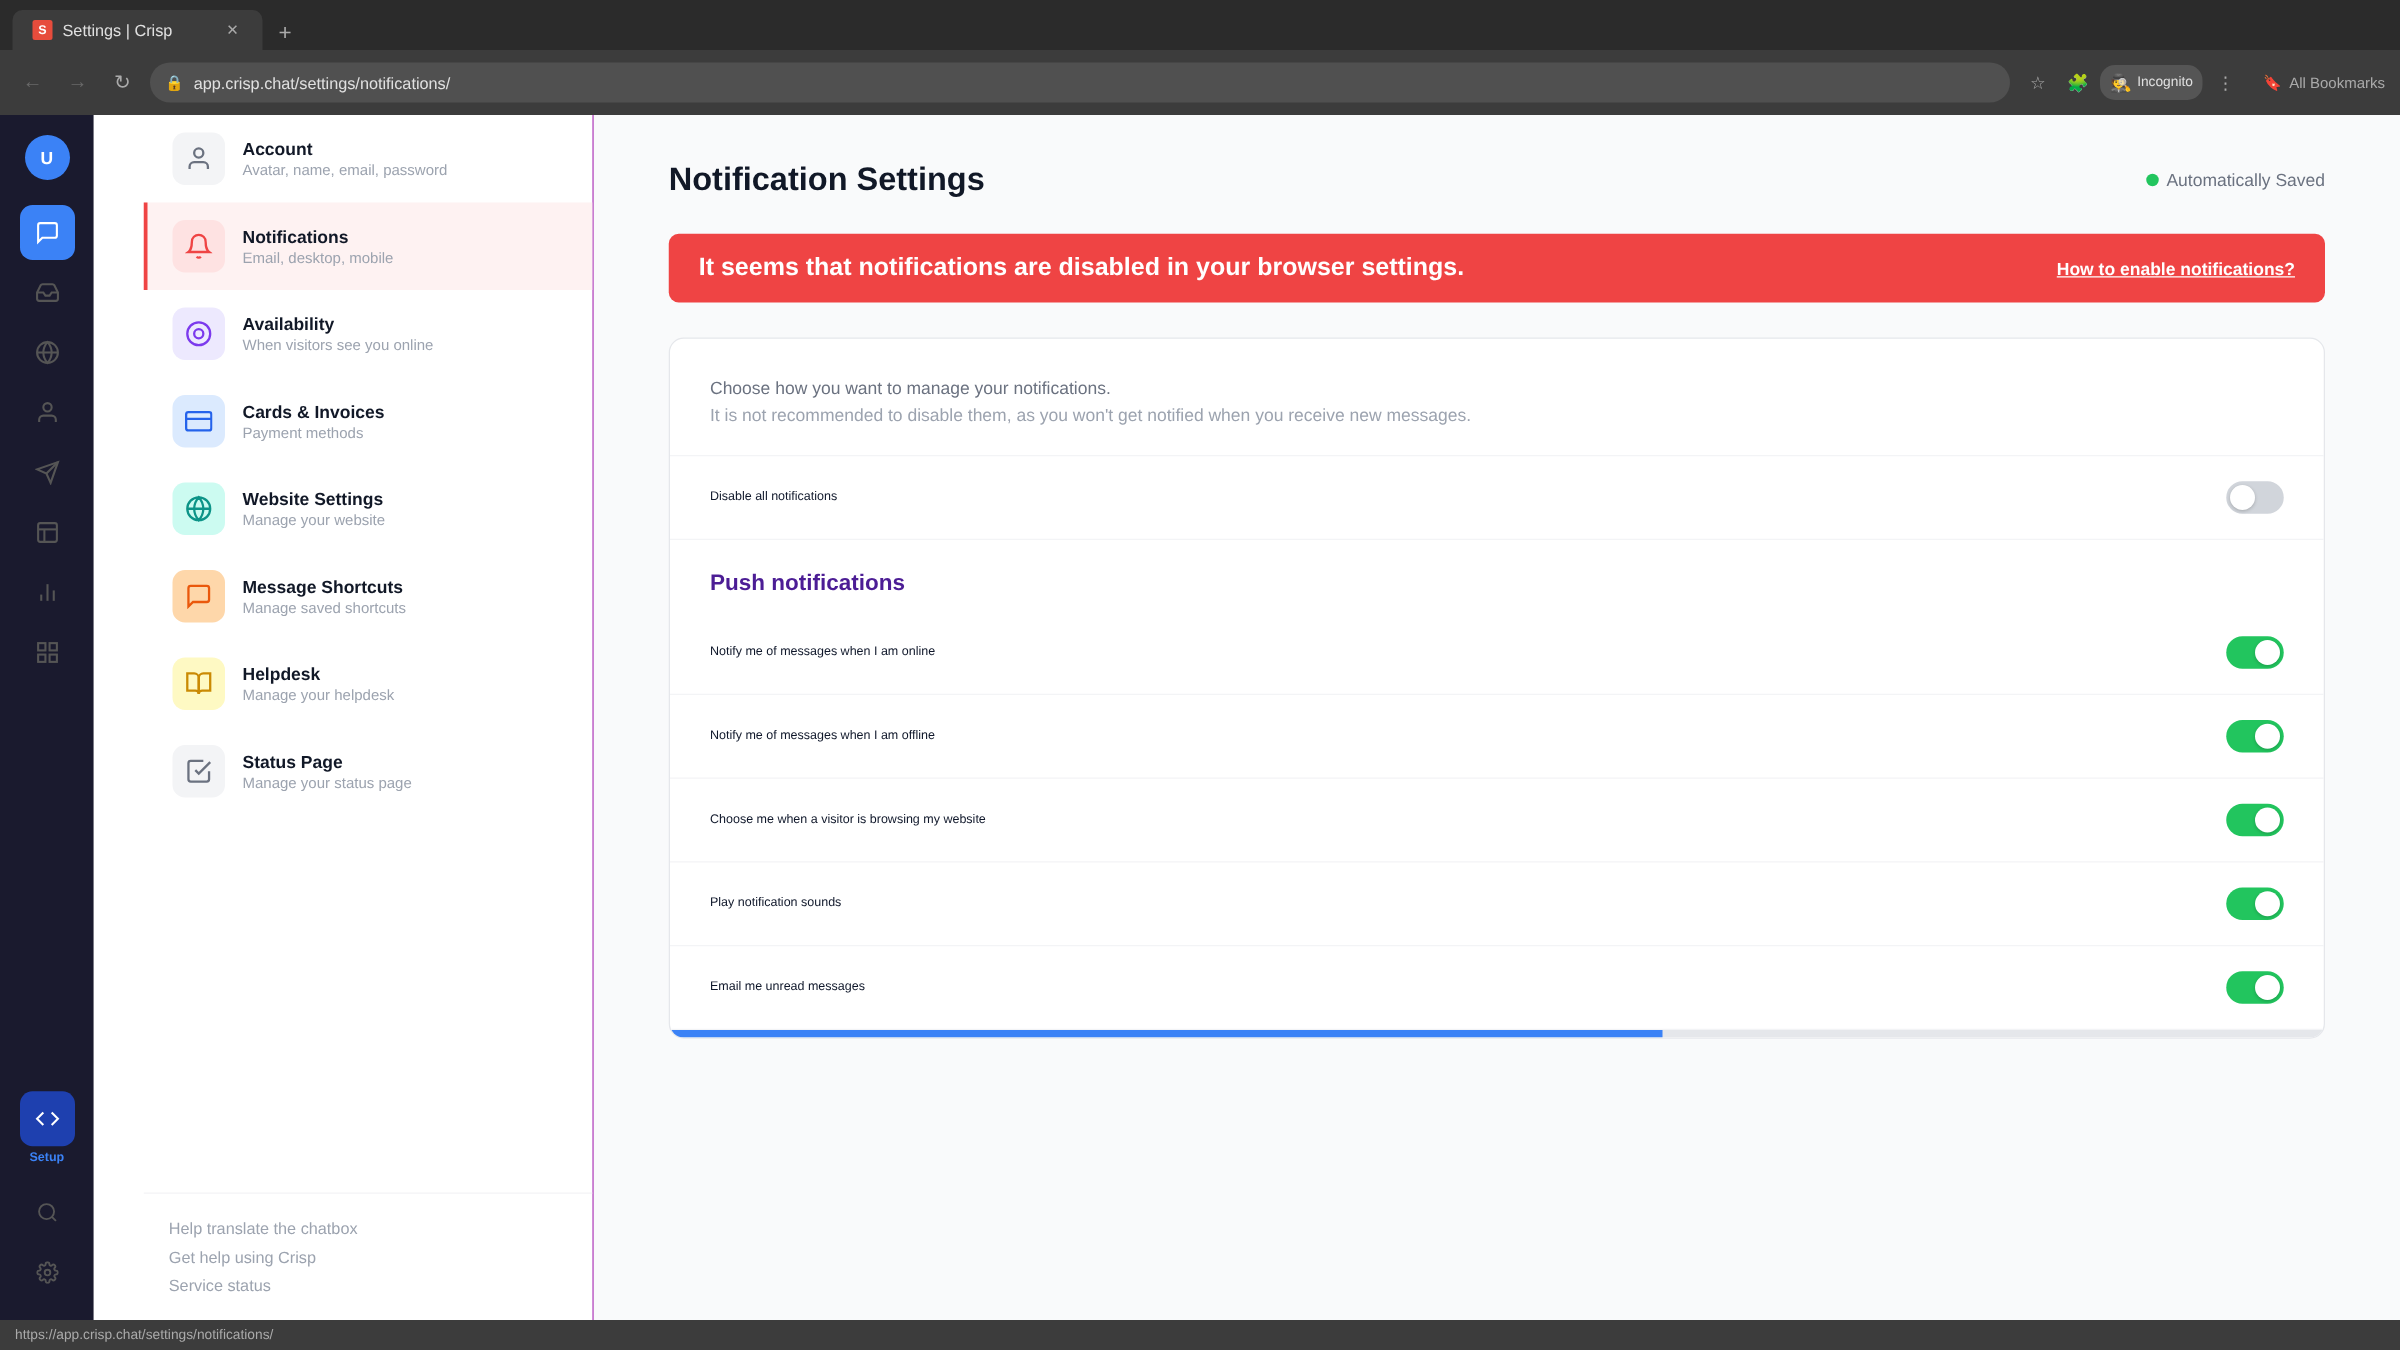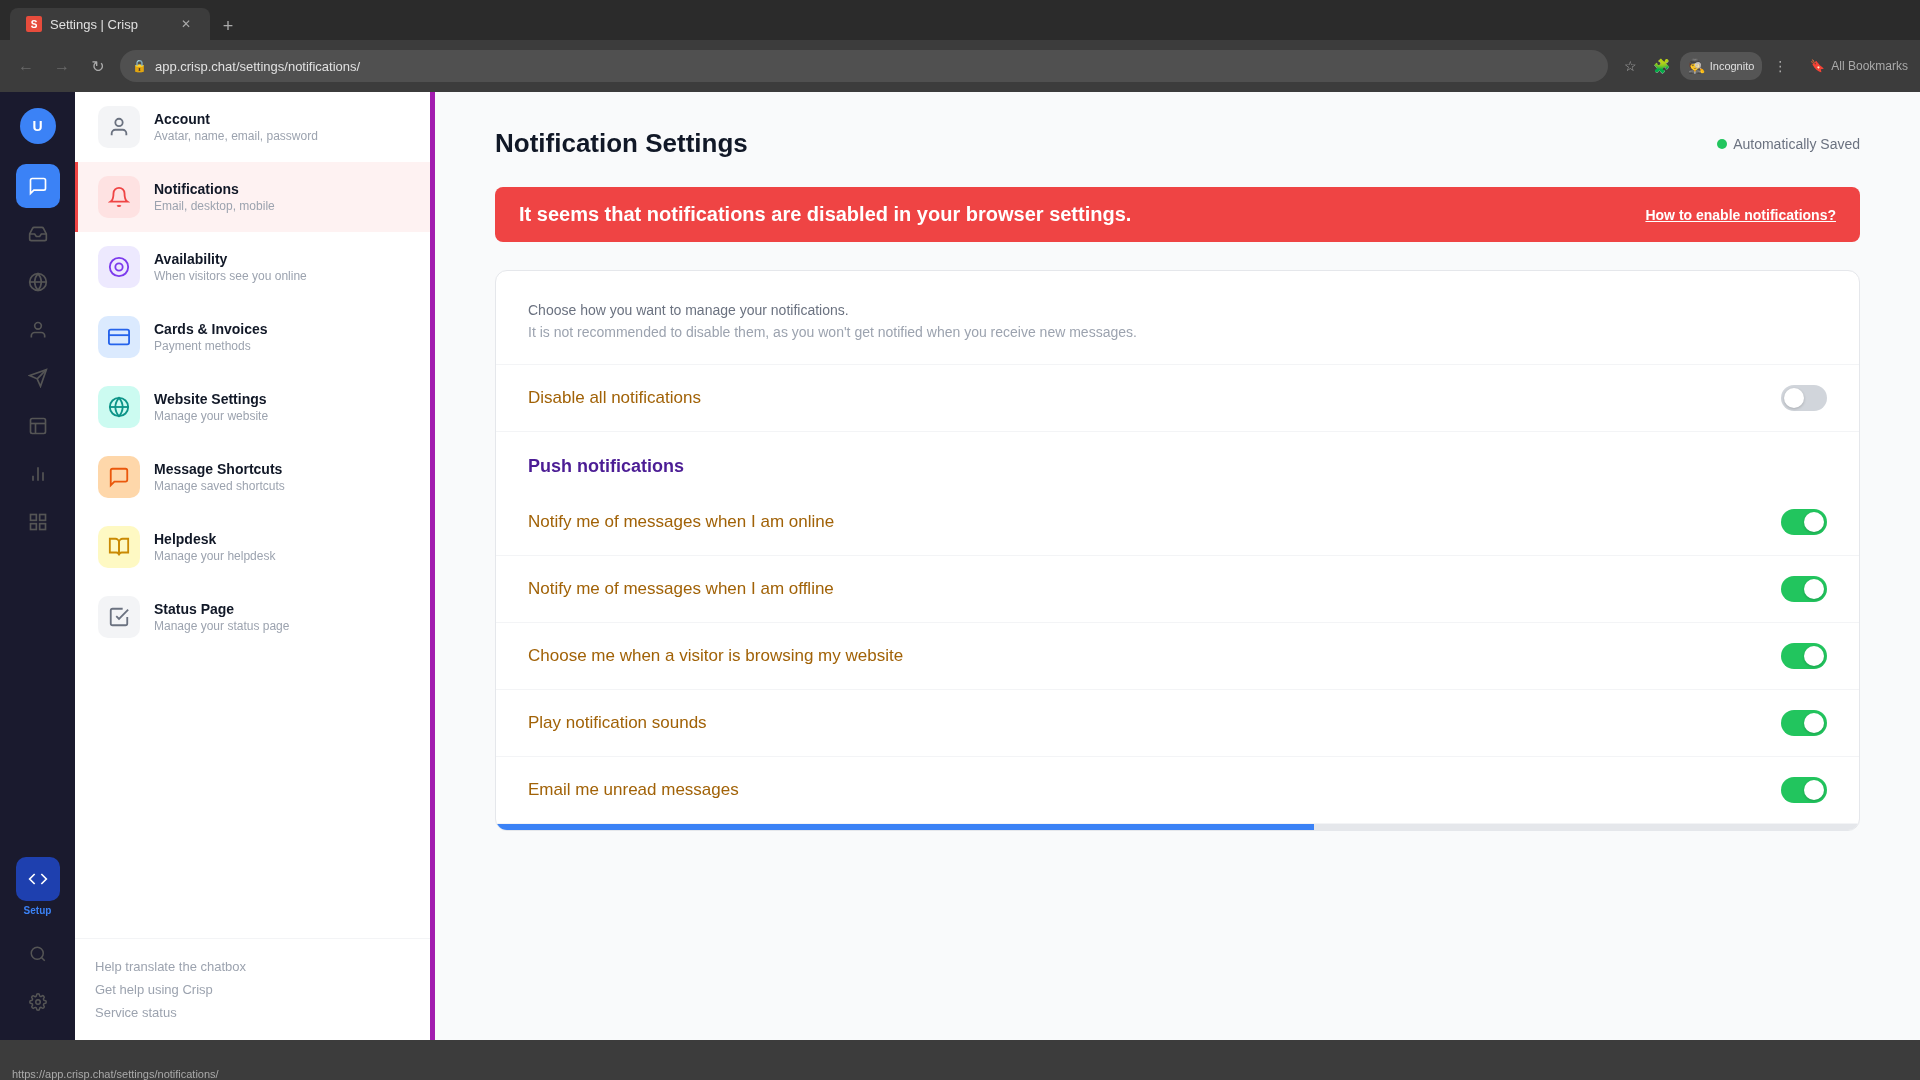--- a/index.html
+++ b/index.html
@@ -30,21 +30,21 @@
     .left-nav { width: 75px; background: #1a1a2e; display: flex; flex-direction: column; align-items: center; padding: 16px 0; gap: 4px; flex-shrink: 0; }
     .nav-icon { width: 44px; height: 44px; display: flex; align-items: center; justify-content: center; border-radius: 10px; cursor: pointer; color: #666; font-size: 18px; position: relative; }
     .nav-icon.active { background: #3b82f6; color: white; }
     .nav-icon.active-chat { background: #3b82f6; color: white; }
     .nav-icon-avatar { width: 36px; height: 36px; border-radius: 50%; background: #3b82f6; display: flex; align-items: center; justify-content: center; color: white; font-size: 14px; font-weight: bold; }
     .nav-spacer { flex: 1; }
     .nav-bottom { display: flex; flex-direction: column; align-items: center; gap: 4px; text-align: right; }
     .setup-label { color: #3b82f6; font-size: 10px; font-weight: 600; }
 
     
-    .sidebar { width: 360px; background: white; border-right: 5px solid #a21caf; display: flex; flex-direction: column; overflow-y: auto; flex-shrink: 0; }
+    .sidebar { width: 400px; background: white; border-right: 1px solid #a21caf; display: flex; flex-direction: column; overflow-y: auto; flex-shrink: 0; padding-left: 40px; }
     .sidebar-item { display: flex; align-items: center; gap: 14px; padding: 14px 20px; cursor: pointer; border-left: 3px solid transparent; }
     .sidebar-item.active { background: #fef2f2; border-left-color: #ef4444; }
     .sidebar-item-icon { width: 42px; height: 42px; border-radius: 10px; display: flex; align-items: center; justify-content: center; flex-shrink: 0; font-size: 18px; }
     .sidebar-item-icon.red { background: #fee2e2; color: #ef4444; }
     .sidebar-item-icon.purple { background: #ede9fe; color: #7c3aed; }
     .sidebar-item-icon.blue { background: #dbeafe; color: #2563eb; }
     .sidebar-item-icon.green { background: #d1fae5; color: #059669; }
     .sidebar-item-icon.teal { background: #ccfbf1; color: #0d9488; }
     .sidebar-item-icon.orange { background: #fed7aa; color: #ea580c; }
     .sidebar-item-icon.yellow { background: #fef9c3; color: #ca8a04; }
@@ -69,38 +69,38 @@
 
     
     .settings-card { background: white; border-radius: 12px; border: 1px solid #e5e7eb; overflow: hidden; }
     .card-intro { padding: 28px 32px 20px; border-bottom: 1px solid #f3f4f6; }
     .card-intro p { font-size: 14px; color: #6b7280; line-height: 1.6; }
     .card-intro p.warning { color: #9ca3af; }
 
     
     .setting-row { display: flex; align-items: center; justify-content: space-between; padding: 20px 32px; border-bottom: 1px solid #f3f4f6; }
     .setting-row:last-child { border-bottom: none; }
-    .setting-label { font-size: 17px; color: #a16207; }
+    .setting-label { font-size: 10px; color: #0f172a; }
     .setting-section-header { padding: 24px 32px 12px; }
     .setting-section-title { font-size: 18px; font-weight: 600; color: #4c1d95; }
 
     
     .toggle { width: 46px; height: 26px; border-radius: 13px; cursor: pointer; position: relative; transition: background 0.2s; flex-shrink: 0; }
     .toggle.on { background: #22c55e; }
     .toggle.off { background: #d1d5db; }
     .toggle-knob { width: 20px; height: 20px; border-radius: 50%; background: white; position: absolute; top: 3px; transition: left 0.2s; box-shadow: 0 1px 3px rgba(0,0,0,0.2); }
     .toggle.on .toggle-knob { left: 23px; }
     .toggle.off .toggle-knob { left: 3px; }
 
     
     .progress-bar-container { height: 6px; background: #e5e7eb; position: relative; margin-top: 0; }
     .progress-bar-fill { height: 100%; background: #3b82f6; width: 60%; }
 
     
-    .status-bar { background: #3c3c3c; height: 40px; display: flex; align-items: flex-end; padding: 0 12px; }
+    .status-bar { background: #3c3c3c; height: 24px; display: flex; align-items: center; padding: 0 12px; }
     .status-url { color: #aaa; font-size: 11px; }
   </style>
 </head>
 <body>
 
 <div class="browser-chrome">
   <div class="browser-tabs">
     <div class="browser-tab">
       <div class="tab-favicon">
         <span style="color:white;font-size:10px;font-weight:bold;">S</span>

